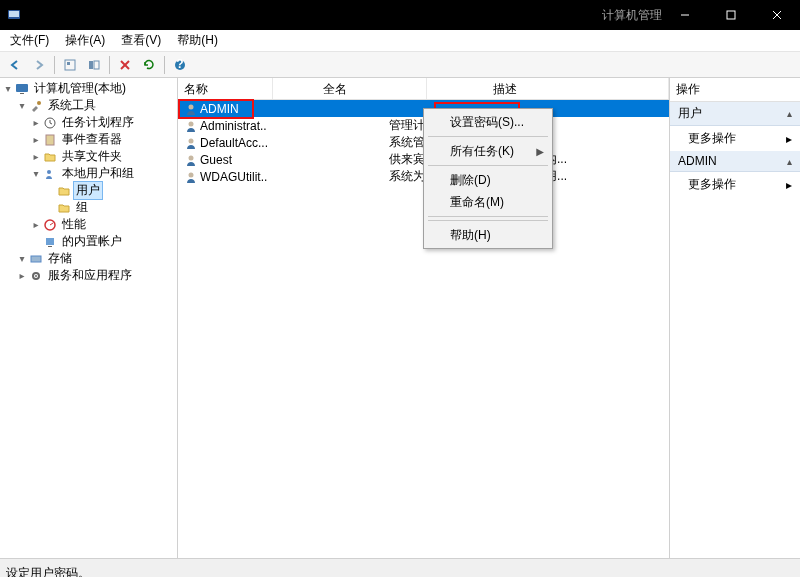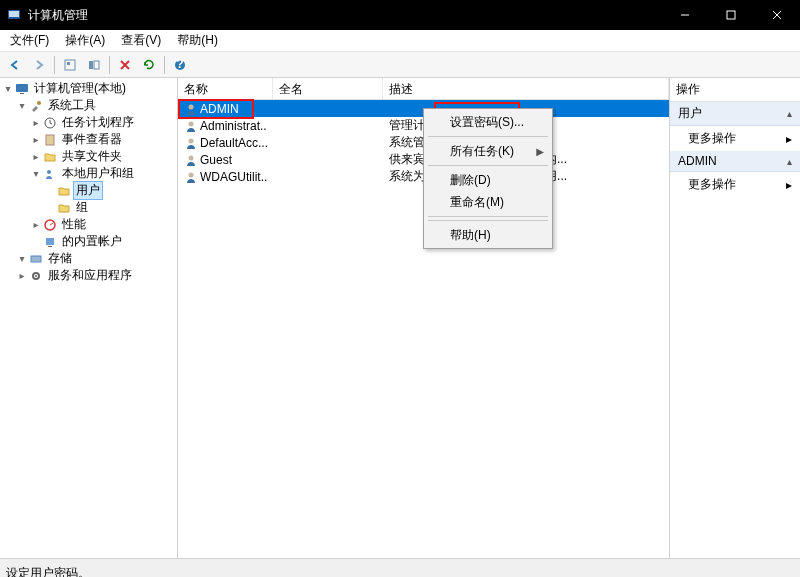--- a/index.html
+++ b/index.html
@@ -1,18 +1,18 @@
 <!DOCTYPE html>
 <html><head>
   <meta charset="utf-8">
   <style>
     * { margin: 0; padding: 0; box-sizing: border-box; font-family: "Microsoft YaHei", "Segoe UI", Tahoma, sans-serif; font-size: 12px; }
     html, body { width: 800px; height: 577px; overflow: hidden; background: #fff; }
 
-    .titlebar { height: 30px; background: #000; color: #ffffff; display: flex; align-items: center; padding: 0 0 0 6px; }
+    .titlebar { height: 30px; background: #000; color: #a3a3a3; display: flex; align-items: center; padding: 0 0 0 6px; text-align: right; }
     .titlebar .app-icon { width: 16px; height: 16px; margin-right: 6px; display:flex; align-items:center; justify-content:center; }
     .titlebar .title { flex: 1; }
     .titlebar .win-buttons { display: flex; height: 100%; }
     .titlebar .win-buttons .btn { width: 46px; display: flex; align-items: center; justify-content: center; cursor: default; }
     .titlebar .win-buttons .btn svg { stroke: #fff; }
 
     .menubar { height: 22px; background: #fff; display: flex; align-items: center; padding: 0 2px; border-bottom: 1px solid #e5e5e5; }
     .menubar .menu-item { padding: 8px 8px; cursor: default; }
 
     .toolbar { height: 26px; background: #f6f6f6; display: flex; align-items: center; padding: 0 4px; gap: 2px; border-bottom: 1px solid #d0d0d0; }
@@ -25,25 +25,25 @@
     .tree ul { list-style: none; padding-left: 14px; }
     .tree > ul { padding-left: 2px; }
     .tree li { white-space: nowrap; }
     .tree .row { display: flex; align-items: center; height: 17px; padding-right: 4px; }
     .tree .expander { width: 12px; height: 12px; display: inline-flex; align-items:center; justify-content:center; color:#6b6b6b; font-size:10px; cursor:default; }
     .tree .ticon { width: 16px; height: 14px; display: inline-flex; align-items:center; justify-content:center; margin-right: 2px; }
     .tree .label { padding: 0 2px; }
     .tree .selected > .row .label { background: #cde8ff; outline: 1px solid #7ab7f0; }
 
     .center-pane { flex: 1; display: flex; flex-direction: column; border-right: 1px solid #d0d0d0; position: relative; }
-    .list-header { height: 22px; display: flex; border-bottom: 1px solid #e0e0e0; background: #fff; }
+    .list-header { height: 22px; display: flex; border-bottom: 1px solid #e0e0e0; background: #fff; gap: 44px; }
     .list-header .col { padding: 3px 6px; border-right: 1px solid #e8e8e8; color: #000; }
     .col-name { width: 95px; }
     .col-full { width: 110px; }
-    .col-desc { flex: 1; }
+    .col-desc { flex: 1; margin-left: 16px; }
     .list-body { flex: 1; overflow: auto; background:#fff; }
     .list-row { display: flex; height: 17px; align-items: center; }
     .list-row .cell { padding: 0 6px; overflow: hidden; text-overflow: ellipsis; white-space: nowrap; }
     .list-row .c-name { width: 95px; display: flex; align-items: center; gap: 2px; }
     .list-row .c-full { width: 110px; }
     .list-row .c-desc { flex: 1; }
     .list-row.selected { background: #0078d7; color: #fff; }
     .list-row .user-icon { width: 14px; height: 14px; flex-shrink:0; }
 
     .highlight-box { position: absolute; border: 2px solid #e11; pointer-events: none; }

